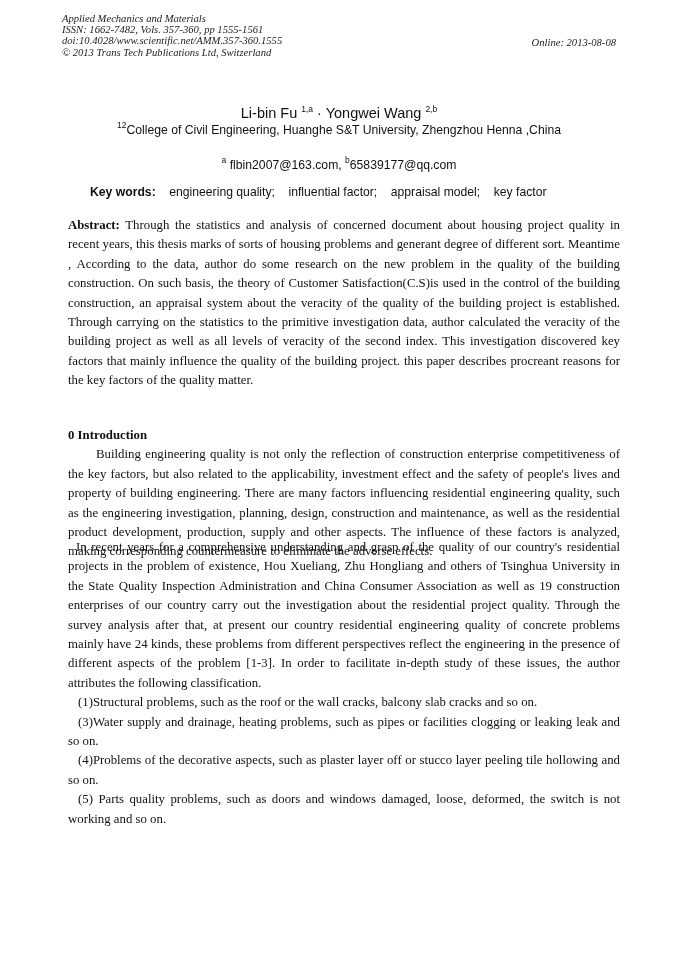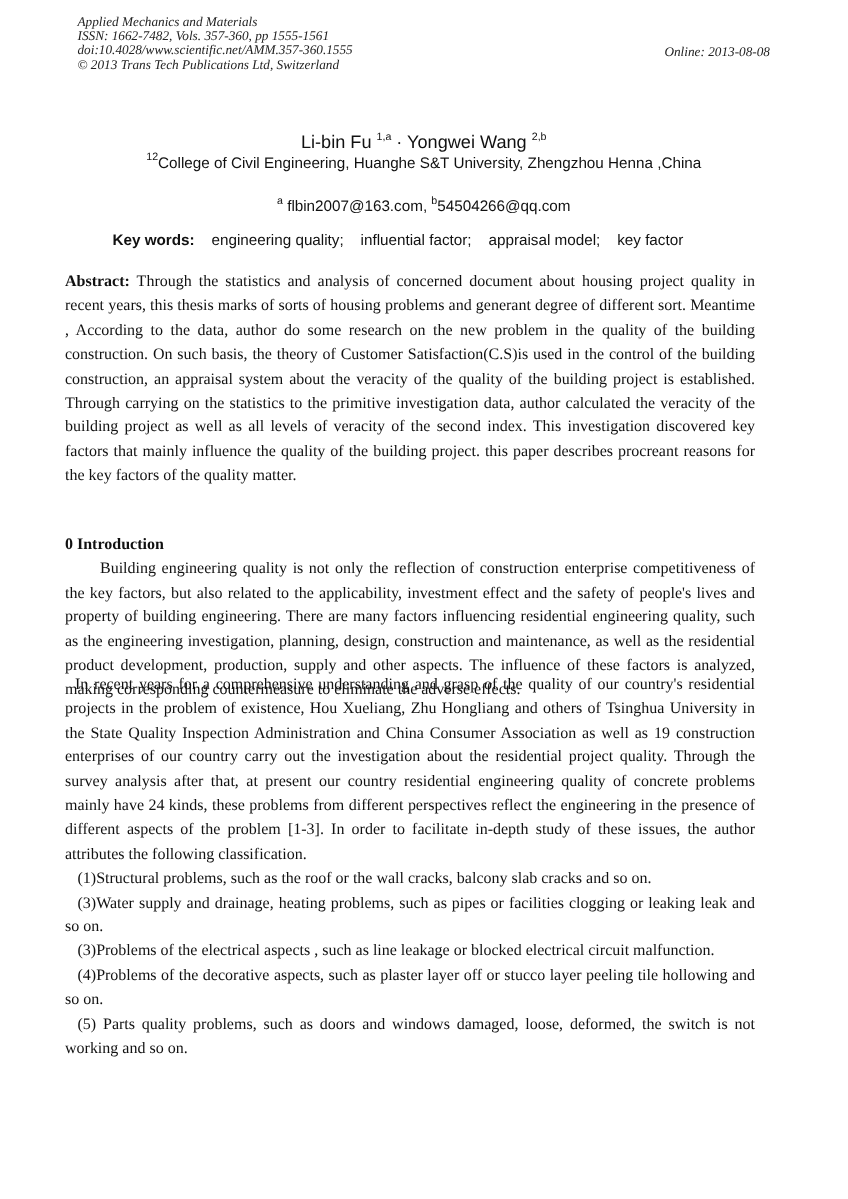--- a/index.html
+++ b/index.html
@@ -8,21 +8,21 @@
   .hdr { position: absolute; left: 62px; top: 13px; font-family: "Liberation Serif", serif; font-style: italic; font-size: 10.6px; line-height: 11.2px; color: #222; }
   .online { position: absolute; right: 62px; top: 13px; font-family: "Liberation Serif", serif; font-style: italic; font-size: 10.6px; line-height: 11.2px; color: #222; margin-top: 24px; }
   .title { position: absolute; left: 0; width: 678px; top: 80px; text-align: center; font-family: "Liberation Sans", sans-serif; font-weight: bold; font-size: 15px; color: #111; }
   .authors { position: absolute; left: 0; width: 678px; top: 104px; text-align: center; font-family: "Liberation Sans", sans-serif; font-size: 14.5px; color: #111; }
   .authors sup, .aff sup { font-size: 8.5px; vertical-align: 6px; }
   .aff { position: absolute; left: 0; width: 678px; text-align: center; font-family: "Liberation Sans", sans-serif; font-size: 12.2px; color: #111; }
   .aff1 { top: 120px; }
   .aff2 { top: 155px; }
   .keywords { position: absolute; left: 62px; top: 185px; font-family: "Liberation Sans", sans-serif; font-size: 12.2px; color: #111; white-space: pre; padding-left: 28px; }
   .keywords b { font-weight: bold; }
-  .body { position: absolute; left: 52px; width: 552px; font-family: "Liberation Serif", serif; font-size: 12.8px; line-height: 19.4px; text-align: justify; color: #111; }
+  .body { position: absolute; left: 68px; width: 552px; font-family: "Liberation Serif", serif; font-size: 12.8px; line-height: 19.4px; text-align: justify; color: #111; }
   .abstract { top: 216px; }
   .sec0 { top: 384px; }
   .sec1 { top: 538px; }
   .body p { margin: 0; }
   .body .h { font-weight: bold; margin-top: 42px; }
   .indent { text-indent: 28px; }
   .indent-s { text-indent: 8px; }
   .li { text-indent: 10px; }
 </style>
 </head>
@@ -40,36 +40,35 @@
 
 
   <div class="authors">
     <span>Li-bin Fu </span><sup>1,a</sup><span> · </span><span>Yongwei Wang </span><sup>2,b</sup>
   </div>
 
   <div class="aff aff1">
     <sup>12</sup><span>College of Civil Engineering, Huanghe S&amp;T University, Zhengzhou Henna ,China</span>
   </div>
   <div class="aff aff2">
-    <sup>a</sup><span> flbin2007@163.com, </span><sup>b</sup><span>54504266@qq.com</span>
+    <sup>a</sup><span> flbin2007@163.com, </span><sup>b</sup><span>65839177@qq.com</span>
   </div>
 
   <div class="keywords"><b>Key words:</b><span>    engineering quality;    influential factor;    appraisal model;    key factor</span></div>
 
   <div class="body abstract">
     <p><b>Abstract:</b><span> Through the statistics and analysis of concerned document about housing project quality in recent years, this thesis marks of sorts of housing problems and generant degree of different sort. Meantime , According to the data, author do some research on the new problem in the quality of the building construction. On such basis, the theory of Customer Satisfaction(C.S)is used in the control of the building construction, an appraisal system about the veracity of the quality of the building project is established. Through carrying on the statistics to the primitive investigation data, author calculated the veracity of the building project as well as all levels of veracity of the second index. This investigation discovered key factors that mainly influence the quality of the building project. this paper describes procreant reasons for the key factors of the quality matter.</span></p>
   </div>
 
   <div class="body sec0">
     <p class="h">0 Introduction</p>
     <p class="indent">Building engineering quality is not only the reflection of construction enterprise competitiveness of the key factors, but also related to the applicability, investment effect and the safety of people's lives and property of building engineering. There are many factors influencing residential engineering quality, such as the engineering investigation, planning, design, construction and maintenance, as well as the residential product development, production, supply and other aspects. The influence of these factors is analyzed, making corresponding countermeasure to eliminate the adverse effects.</p>
   </div>
 
   <div class="body sec1">
     <p class="indent-s">In recent years for a comprehensive understanding and grasp of the quality of our country's residential projects in the problem of existence, Hou Xueliang, Zhu Hongliang and others of Tsinghua University in the State Quality Inspection Administration and China Consumer Association as well as 19 construction enterprises of our country carry out the investigation about the residential project quality. Through the survey analysis after that, at present our country residential engineering quality of concrete problems mainly have 24 kinds, these problems from different perspectives reflect the engineering in the presence of different aspects of the problem [1-3]. In order to facilitate in-depth study of these issues, the author attributes the following classification.</p>
     <p class="li">(1)Structural problems, such as the roof or the wall cracks, balcony slab cracks and so on.</p>
     <p class="li">(3)Water supply and drainage, heating problems, such as pipes or facilities clogging or leaking leak and so on.</p>
-    <p class="li">(3)Problems of the electrical aspects , such as line leakage or blocked electrical circuit malfunction.</p>
     <p class="li">(4)Problems of the decorative aspects, such as plaster layer off or stucco layer peeling tile hollowing and so on.</p>
     <p class="li">(5) Parts quality problems, such as doors and windows damaged, loose, deformed, the switch is not working and so on.</p>
   </div>
 
 </div>
 
 </body></html>

